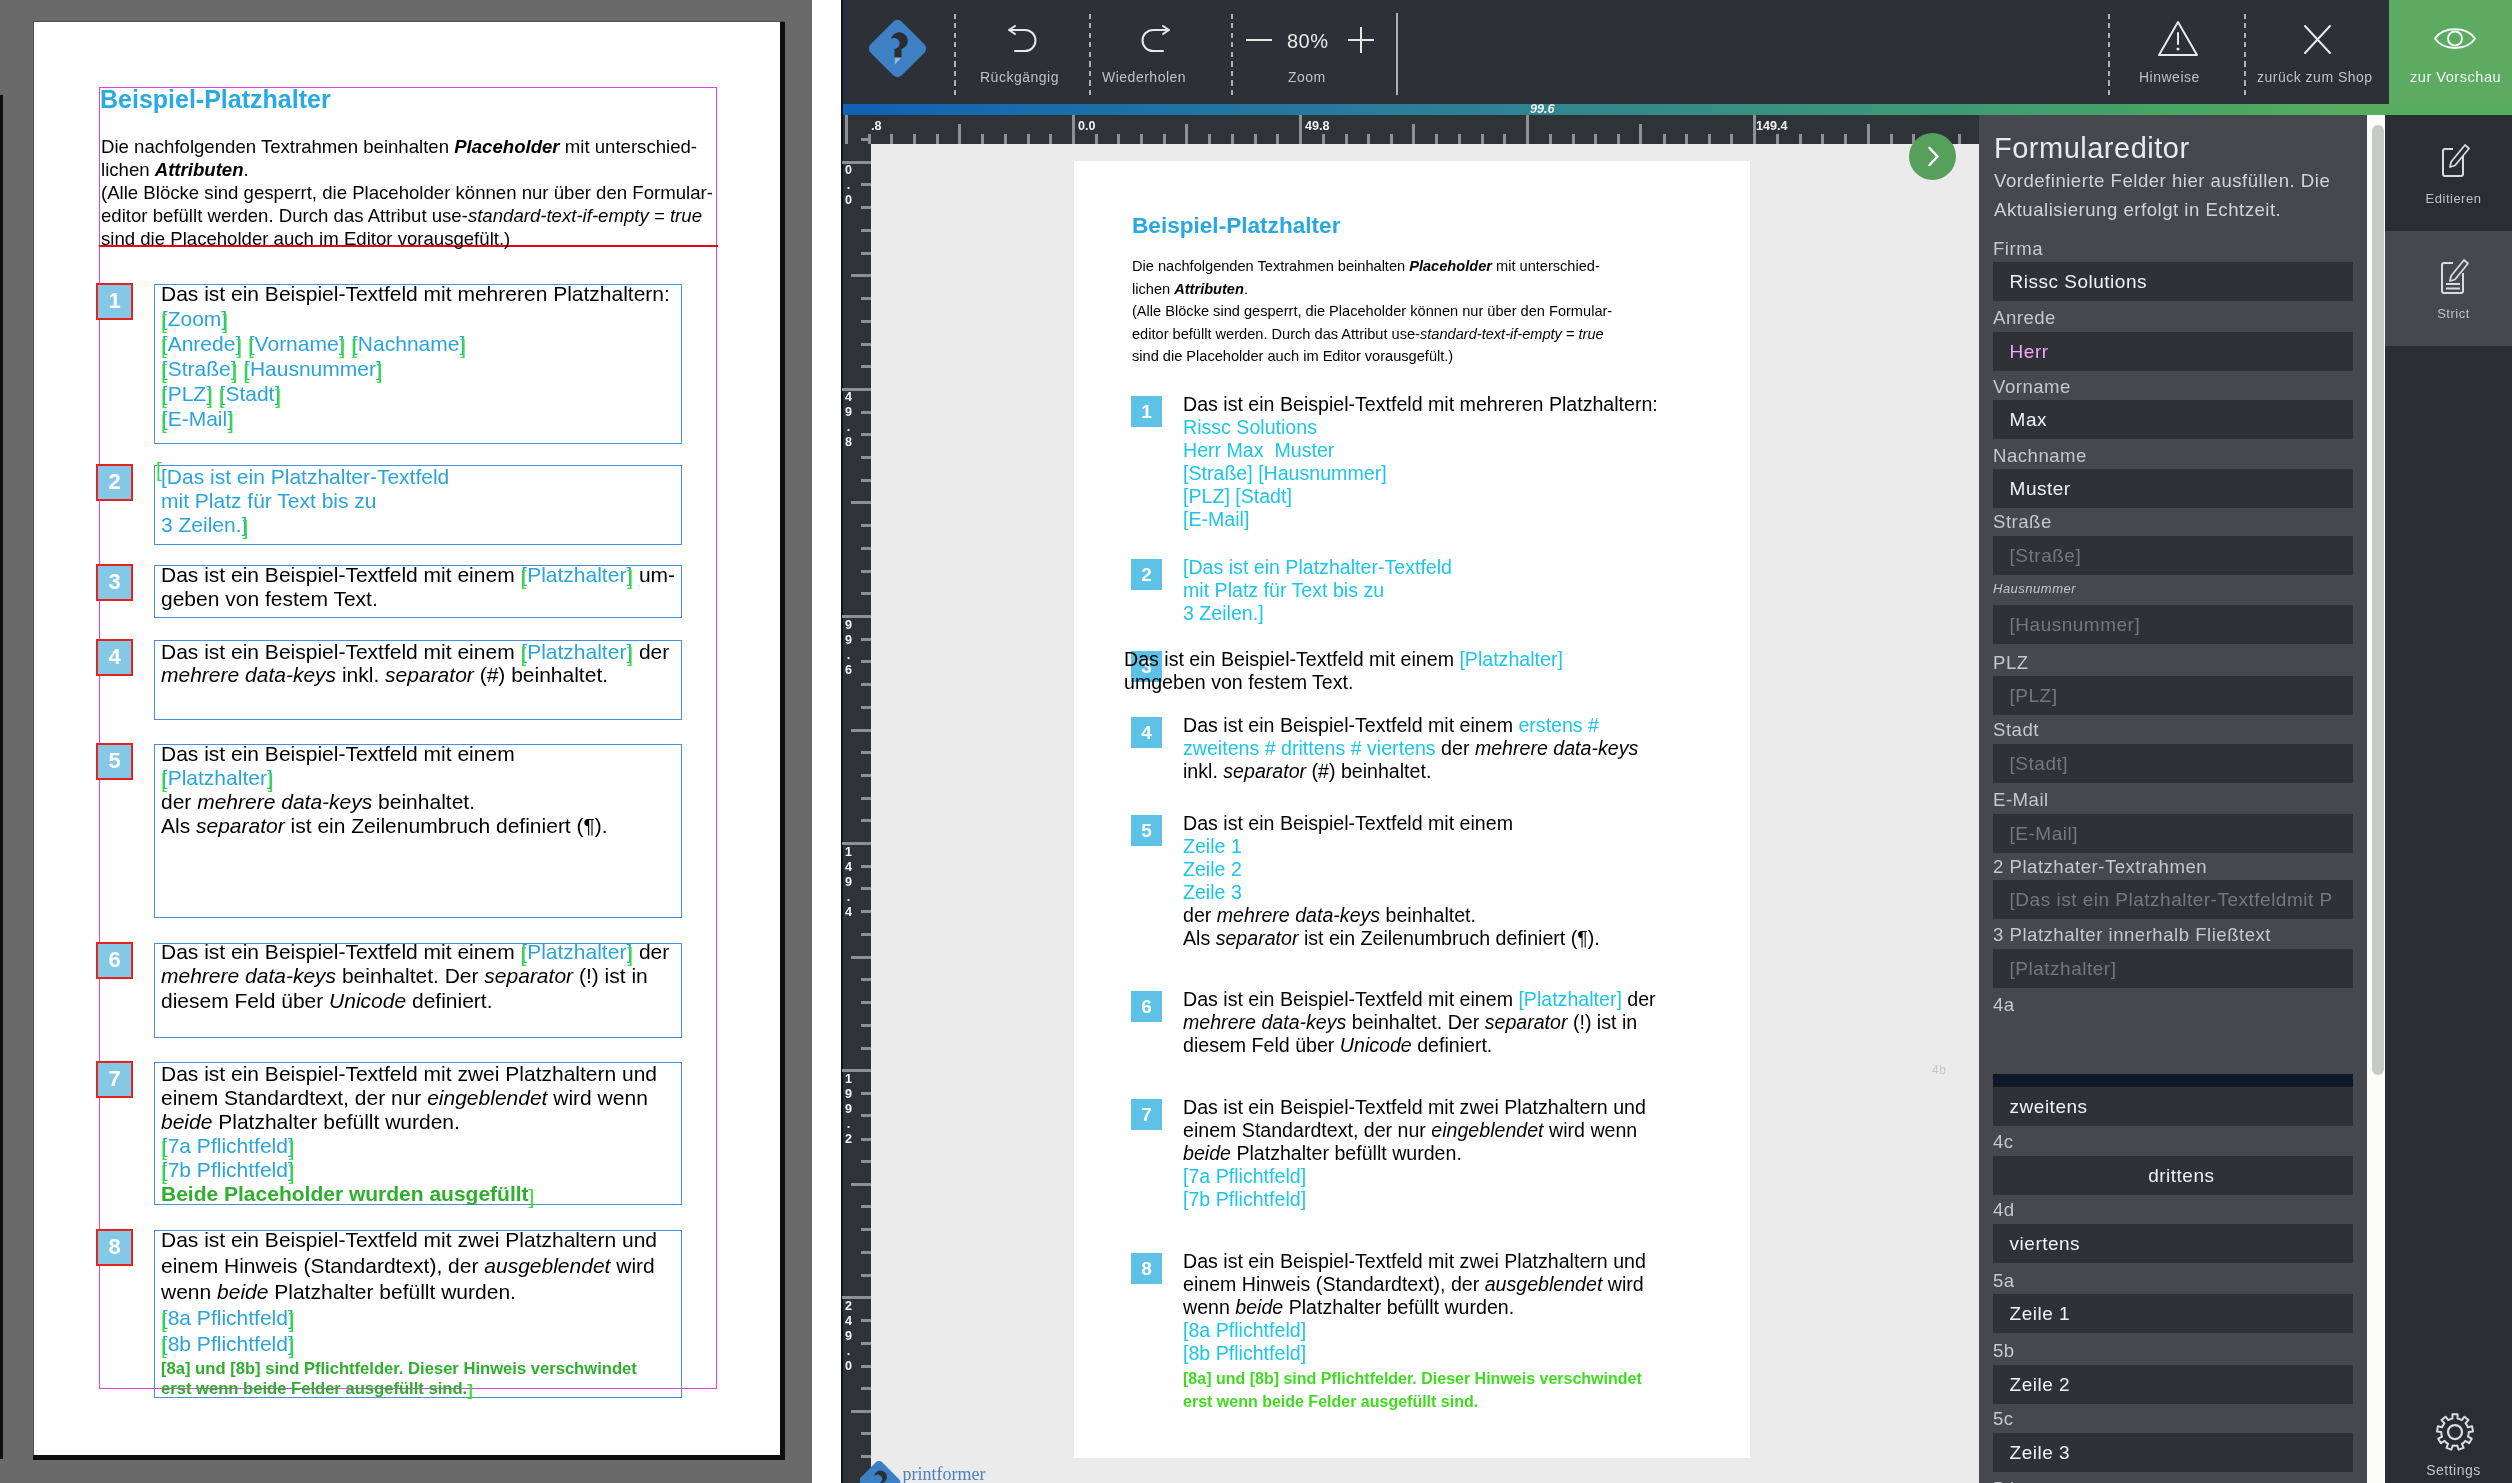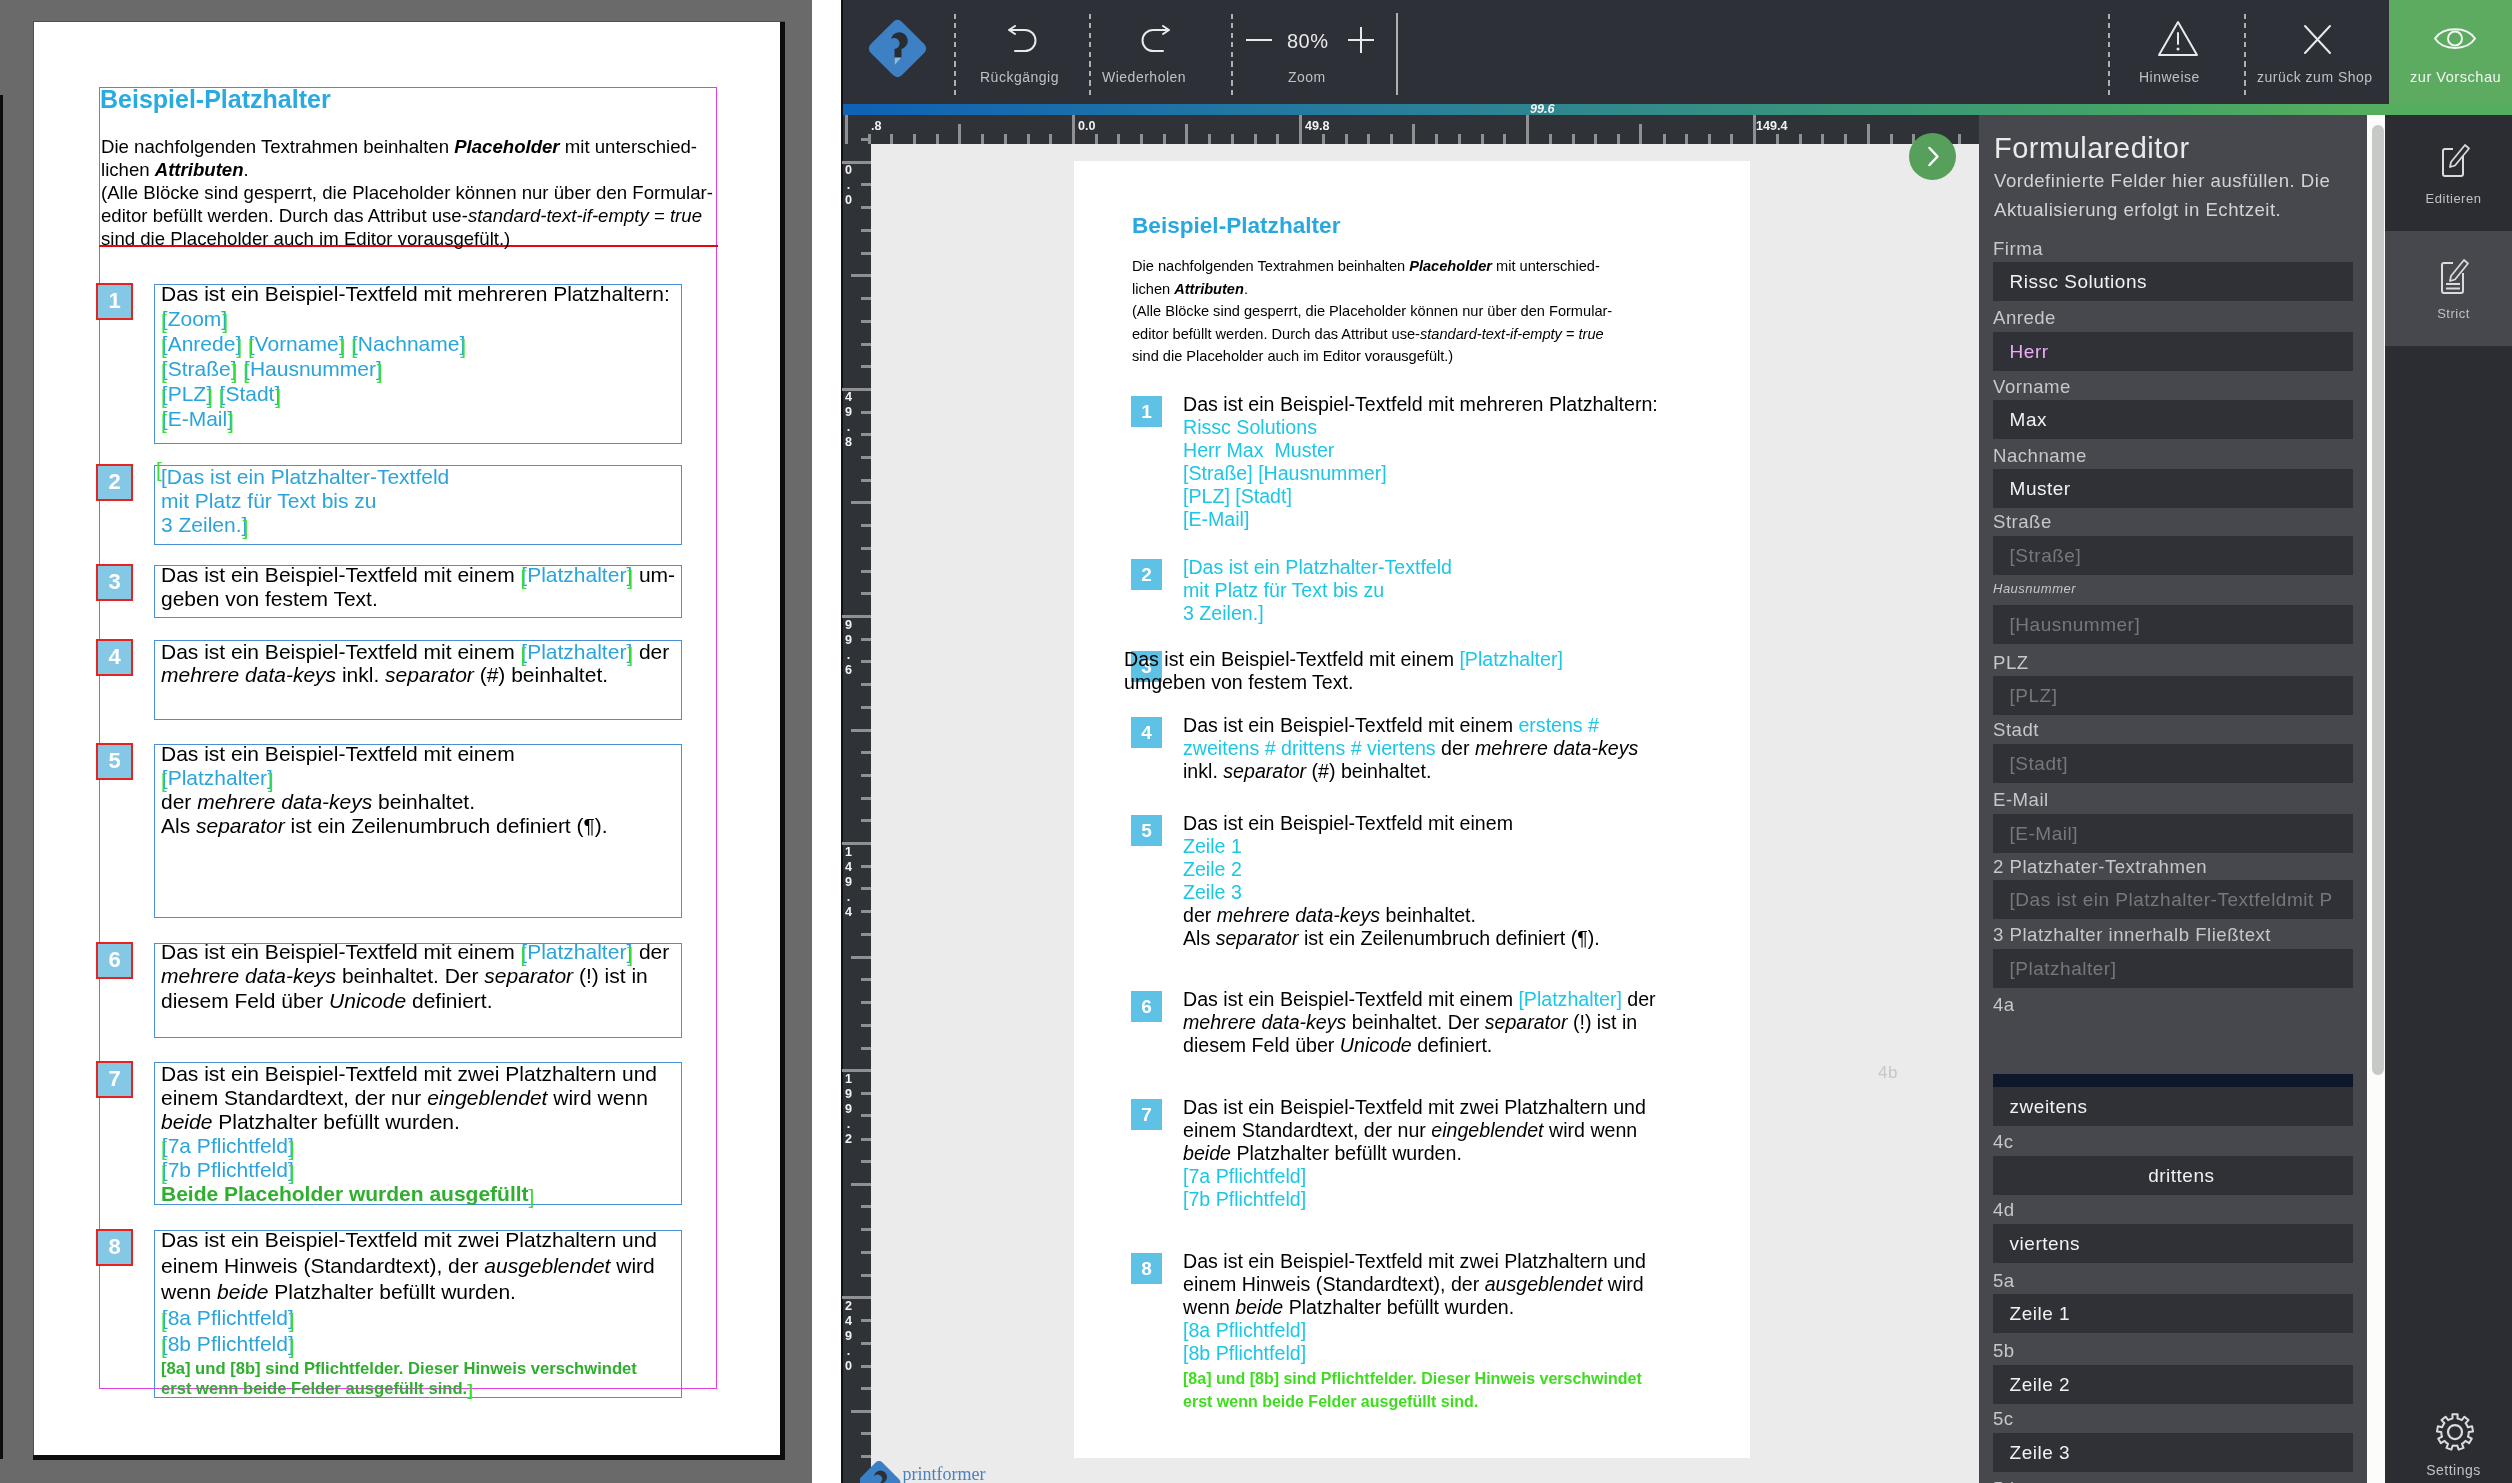--- a/index.html
+++ b/index.html
@@ -341,21 +341,21 @@
 <div class="abs nw lbl" style="left:1993px;top:719px;font-size:18.6px;letter-spacing:0.5px;">Stadt</div>
 <div class="abs nw" style="left:1993px;top:744px;width:360px;height:39px;background:#2f3136;overflow:hidden;"><div style="margin:8.5px 0 0 16.6px;font-size:19px;color:#75777b;letter-spacing:0.5px;">[Stadt]</div></div>
 <div class="abs nw lbl" style="left:1993px;top:789px;font-size:18.6px;letter-spacing:0.5px;">E-Mail</div>
 <div class="abs nw" style="left:1993px;top:814px;width:360px;height:39px;background:#2f3136;overflow:hidden;"><div style="margin:8.5px 0 0 16.6px;font-size:19px;color:#75777b;letter-spacing:0.5px;">[E-Mail]</div></div>
 <div class="abs nw lbl" style="left:1993px;top:856px;font-size:18.6px;letter-spacing:0.5px;">2 Platzhater-Textrahmen</div>
 <div class="abs nw" style="left:1993px;top:880px;width:360px;height:39px;background:#2f3136;overflow:hidden;"><div style="margin:8.5px 0 0 16.6px;font-size:19px;color:#75777b;letter-spacing:0.5px;">[Das ist ein Platzhalter-Textfeldmit P</div></div>
 <div class="abs nw lbl" style="left:1993px;top:924px;font-size:18.6px;letter-spacing:0.5px;">3 Platzhalter innerhalb Fließtext</div>
 <div class="abs nw" style="left:1993px;top:949px;width:360px;height:39px;background:#2f3136;overflow:hidden;"><div style="margin:8.5px 0 0 16.6px;font-size:19px;color:#75777b;letter-spacing:0.5px;">[Platzhalter]</div></div>
 <div class="abs nw lbl" style="left:1993px;top:994px;font-size:18.6px;letter-spacing:0.5px;">4a</div>
 <div class="abs nw" style="left:1993px;top:1074px;width:360px;height:39px;background:#0f172a;overflow:hidden;"><div style="margin:8.5px 0 0 16.6px;font-size:19px;color:#f2f2f2;letter-spacing:0.5px;">erstens</div></div>
-<div class="abs nw lbl" style="left:1878px;top:1063px;font-size:17px;letter-spacing:0.5px;">4b</div>
+<div class="abs nw lbl" style="left:1932px;top:1063px;font-size:12px;letter-spacing:0.5px;">4b</div>
 <div class="abs nw" style="left:1993px;top:1087px;width:360px;height:39px;background:#2f3136;overflow:hidden;"><div style="margin:8.5px 0 0 16.6px;font-size:19px;color:#f2f2f2;letter-spacing:0.5px;">zweitens</div></div>
 <div class="abs nw lbl" style="left:1993px;top:1131px;font-size:18.6px;letter-spacing:0.5px;">4c</div>
 <div class="abs nw" style="left:1993px;top:1156px;width:360px;height:39px;background:#2f3136;overflow:hidden;"><div style="margin:8.5px 0 0 16.6px;font-size:19px;color:#f2f2f2;letter-spacing:0.5px;text-align:center;">drittens</div></div>
 <div class="abs nw lbl" style="left:1993px;top:1199px;font-size:18.6px;letter-spacing:0.5px;">4d</div>
 <div class="abs nw" style="left:1993px;top:1224px;width:360px;height:39px;background:#2f3136;overflow:hidden;"><div style="margin:8.5px 0 0 16.6px;font-size:19px;color:#f2f2f2;letter-spacing:0.5px;">viertens</div></div>
 <div class="abs nw lbl" style="left:1993px;top:1270px;font-size:18.6px;letter-spacing:0.5px;">5a</div>
 <div class="abs nw" style="left:1993px;top:1294px;width:360px;height:39px;background:#2f3136;overflow:hidden;"><div style="margin:8.5px 0 0 16.6px;font-size:19px;color:#f2f2f2;letter-spacing:0.5px;">Zeile 1</div></div>
 <div class="abs nw lbl" style="left:1993px;top:1340px;font-size:18.6px;letter-spacing:0.5px;">5b</div>
 <div class="abs nw" style="left:1993px;top:1365px;width:360px;height:39px;background:#2f3136;overflow:hidden;"><div style="margin:8.5px 0 0 16.6px;font-size:19px;color:#f2f2f2;letter-spacing:0.5px;">Zeile 2</div></div>
 <div class="abs nw lbl" style="left:1993px;top:1408px;font-size:18.6px;letter-spacing:0.5px;">5c</div>

